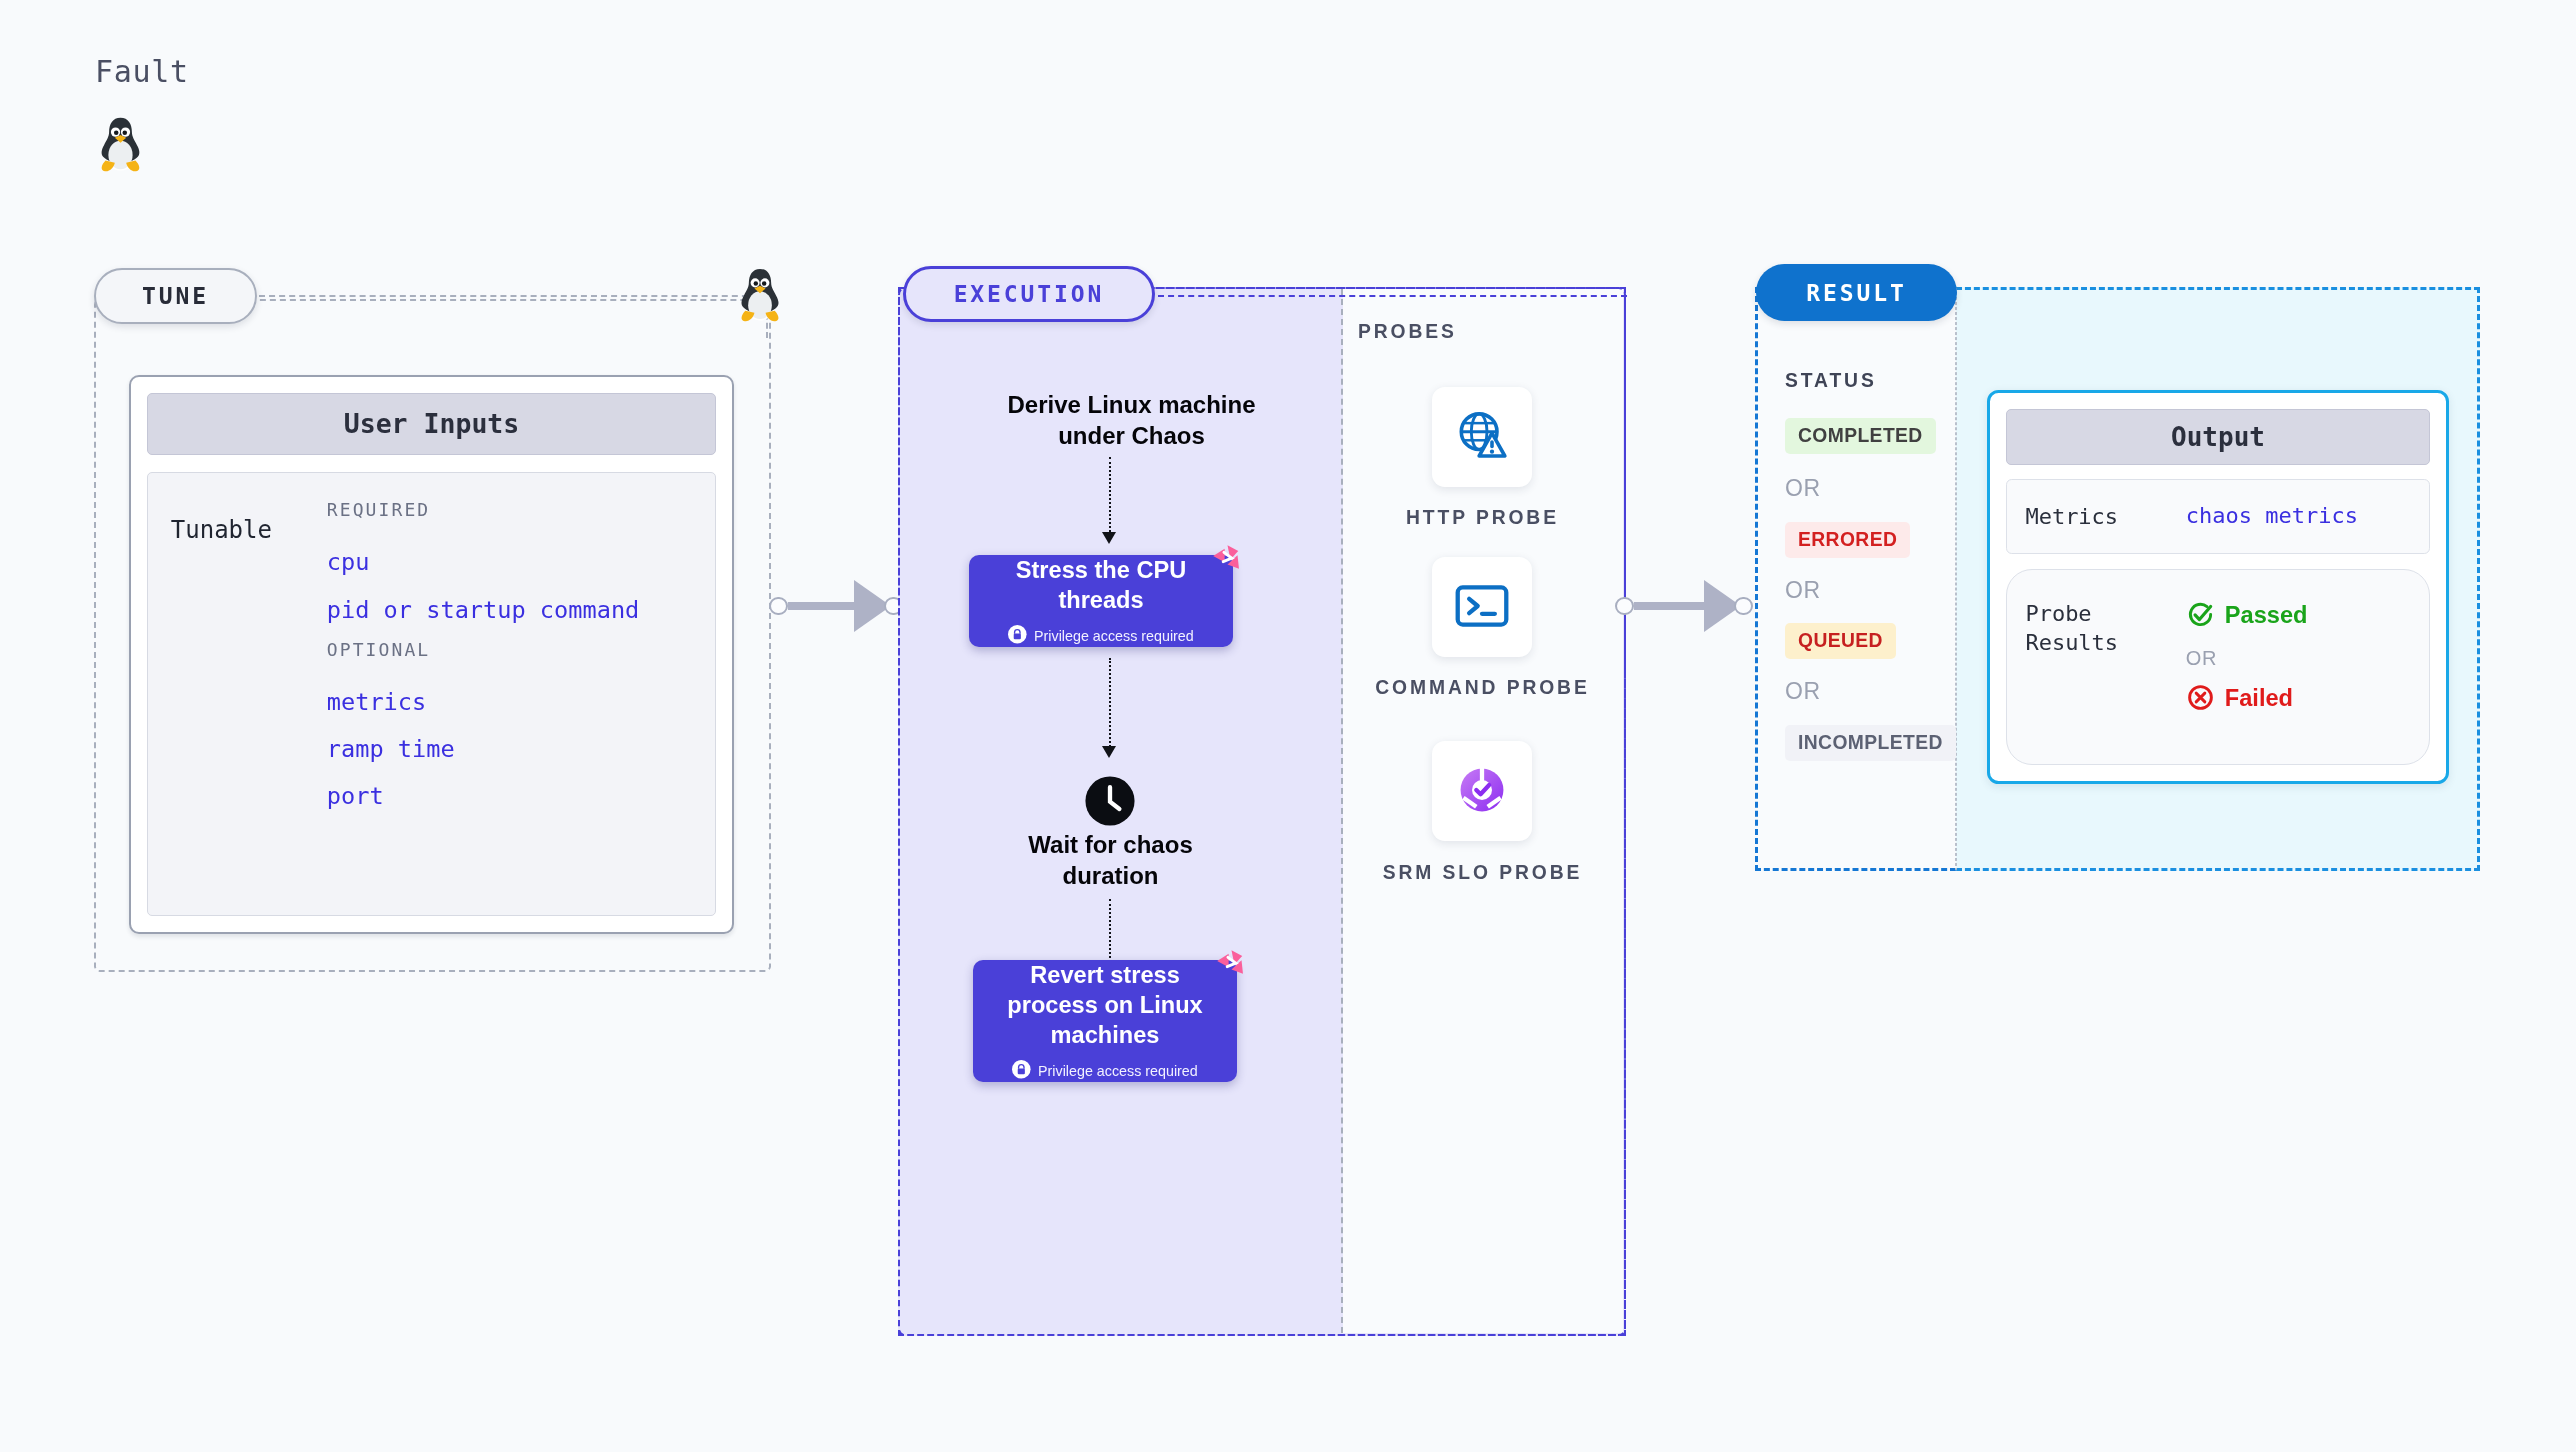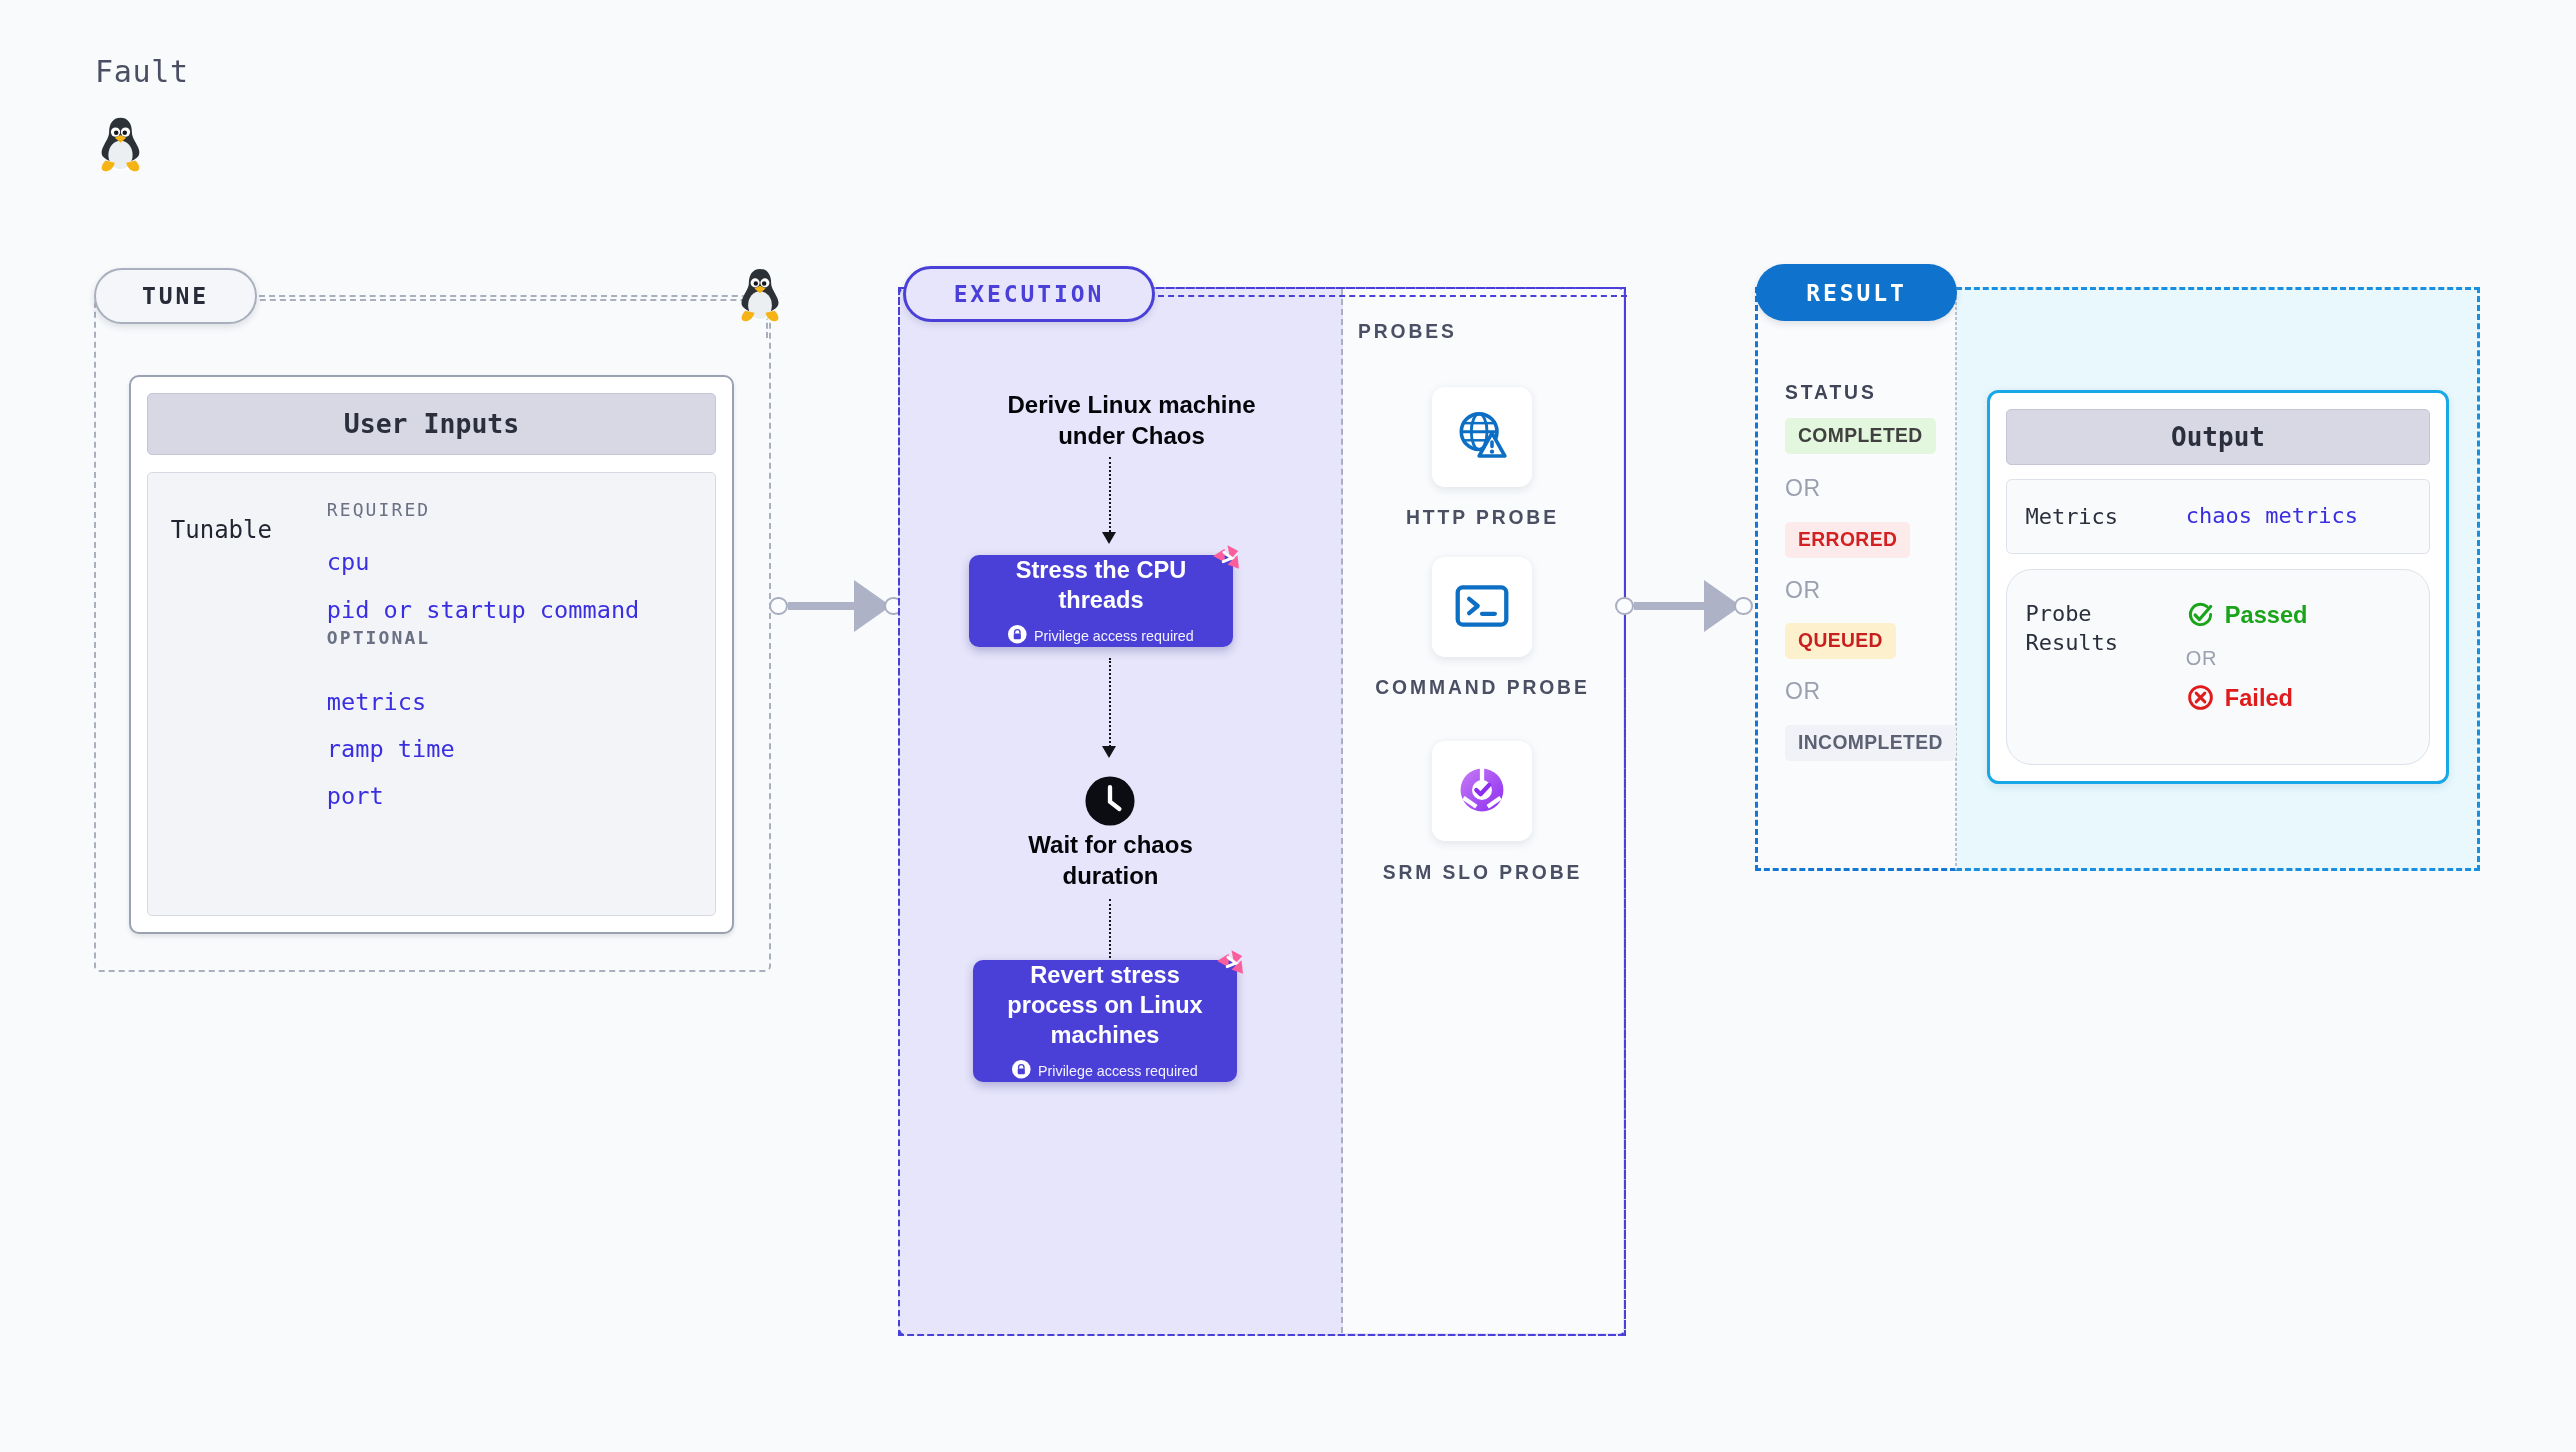--- a/index.html
+++ b/index.html
@@ -114,21 +114,21 @@
     box-shadow: 0 2.9px 8.6px rgba(30,40,70,0.10);
   }
   .probe-caption {
     position: absolute; text-align: center; width: 215px;
     font-size: 19.3px; font-weight: 700; color: #4a4f63; letter-spacing: 2.9px; line-height: 1.35;
   }
 
   
   .status-title {
     position: absolute;
-    font-size: 19.3px; font-weight: 700; color: #3f4456; letter-spacing: 2.9px; margin-top: 12px;
+    font-size: 19.3px; font-weight: 700; color: #3f4456; letter-spacing: 2.9px;
   }
   .badge {
     position: absolute;
     display: inline-flex; align-items: center;
     padding: 7.2px 13px; border-radius: 5px;
     font-size: 19.3px; font-weight: 700; letter-spacing: 0.4px;
   }
   .or-text {
     position: absolute;
     font-size: 23px; color: #9aa0b0; letter-spacing: 0.7px;
@@ -226,21 +226,21 @@
     <div class="card-header" style="position:absolute; left:15.8px; top:15.8px; right:15.8px; height:62px;">User Inputs</div>
 
     <div class="card-sub" style="position:absolute; left:15.8px; top:95px; right:15.8px; bottom:15.8px;">
 
       <div class="tunable-label" style="left:23px; top:43px;">Tunable</div>
 
       <div class="group-label" style="position:absolute; left:179px; top:26px;">REQUIRED</div>
       <div class="tunable-item" style="position:absolute; left:179px; top:75px;">cpu</div>
       <div class="tunable-item" style="position:absolute; left:179px; top:123px;">pid or startup command</div>
 
-      <div class="group-label" style="position:absolute; left:179px; top:154px;font-weight:bold;">OPTIONAL</div>
+      <div class="group-label" style="position:absolute; left:179px; top:166px;">OPTIONAL</div>
       <div class="tunable-item" style="position:absolute; left:179px; top:215px;">metrics</div>
       <div class="tunable-item" style="position:absolute; left:179px; top:262px;">ramp time</div>
       <div class="tunable-item" style="position:absolute; left:179px; top:309px;">port</div>
     </div>
   </div>
 
   <div class="conn" style="left:769px; top:579px; width:138px; height:54px;">
     <span class="conn-dot"></span>
     <span class="conn-bar" style="width:68px;"></span>
     <span class="conn-head"></span>

